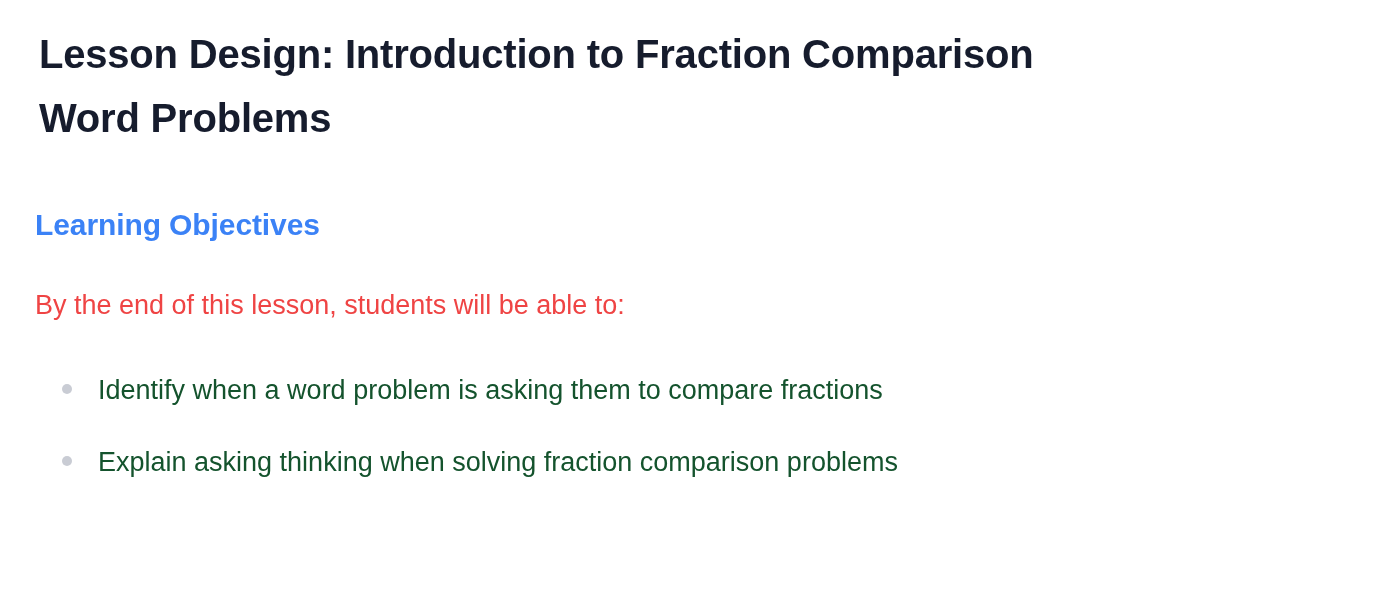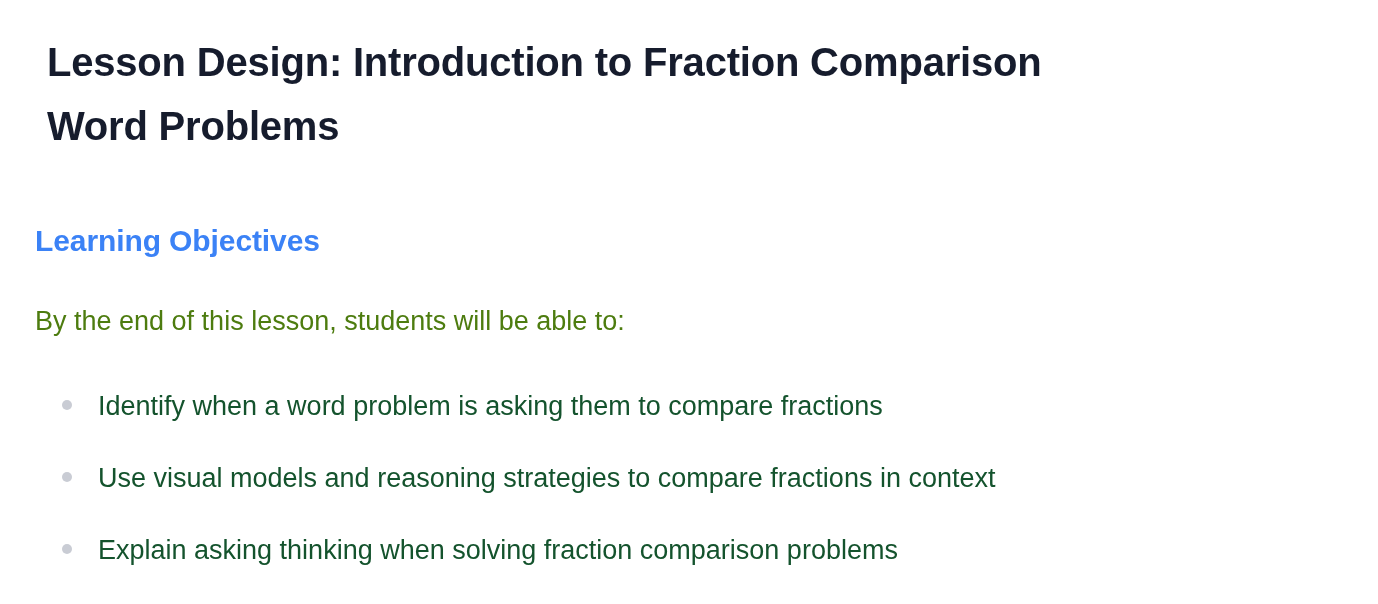--- a/index.html
+++ b/index.html
@@ -17,21 +17,21 @@
 
   .doc {
     box-sizing: border-box;
     width: 1378px;
     height: 604px;
     padding: 0 40px 0 35px;
     background: #ffffff;
   }
 
   .doc-title {
-    margin: 12px;
+    margin: 4px;
     padding-top: 18px;
     max-width: 1035px;
     font-size: 40px;
     line-height: 64px;
     font-weight: 700;
     letter-spacing: -0.2px;
     color: #161c2d;
   }
 
   .section-heading {
@@ -43,21 +43,21 @@
     letter-spacing: -0.1px;
     color: #3b82f6;
   }
 
   .lead-paragraph {
     margin: 0;
     padding-top: 44px;
     font-size: 27px;
     line-height: 34px;
     font-weight: 400;
-    color: #4d7c0f;
+    color: #ef4444;
   }
 
   .objective-list {
     list-style: none;
     margin: 0;
     padding: 0;
     padding-top: 52px;
   }
 
   .objective-item {
@@ -92,21 +92,17 @@
 
   <p class="lead-paragraph">By the end of this lesson, students will be able to:</p>
 
   <ul class="objective-list">
     <li class="objective-item">
       <span class="objective-bullet"></span>
       <span>Identify when a word problem is asking them to compare fractions</span>
     </li>
     <li class="objective-item">
       <span class="objective-bullet"></span>
-      <span>Use visual models and reasoning strategies to compare fractions in context</span>
-    </li>
-    <li class="objective-item">
-      <span class="objective-bullet"></span>
       <span>Explain asking thinking when solving fraction comparison problems</span>
     </li>
   </ul>
 
 </div>
 
 </body></html>

